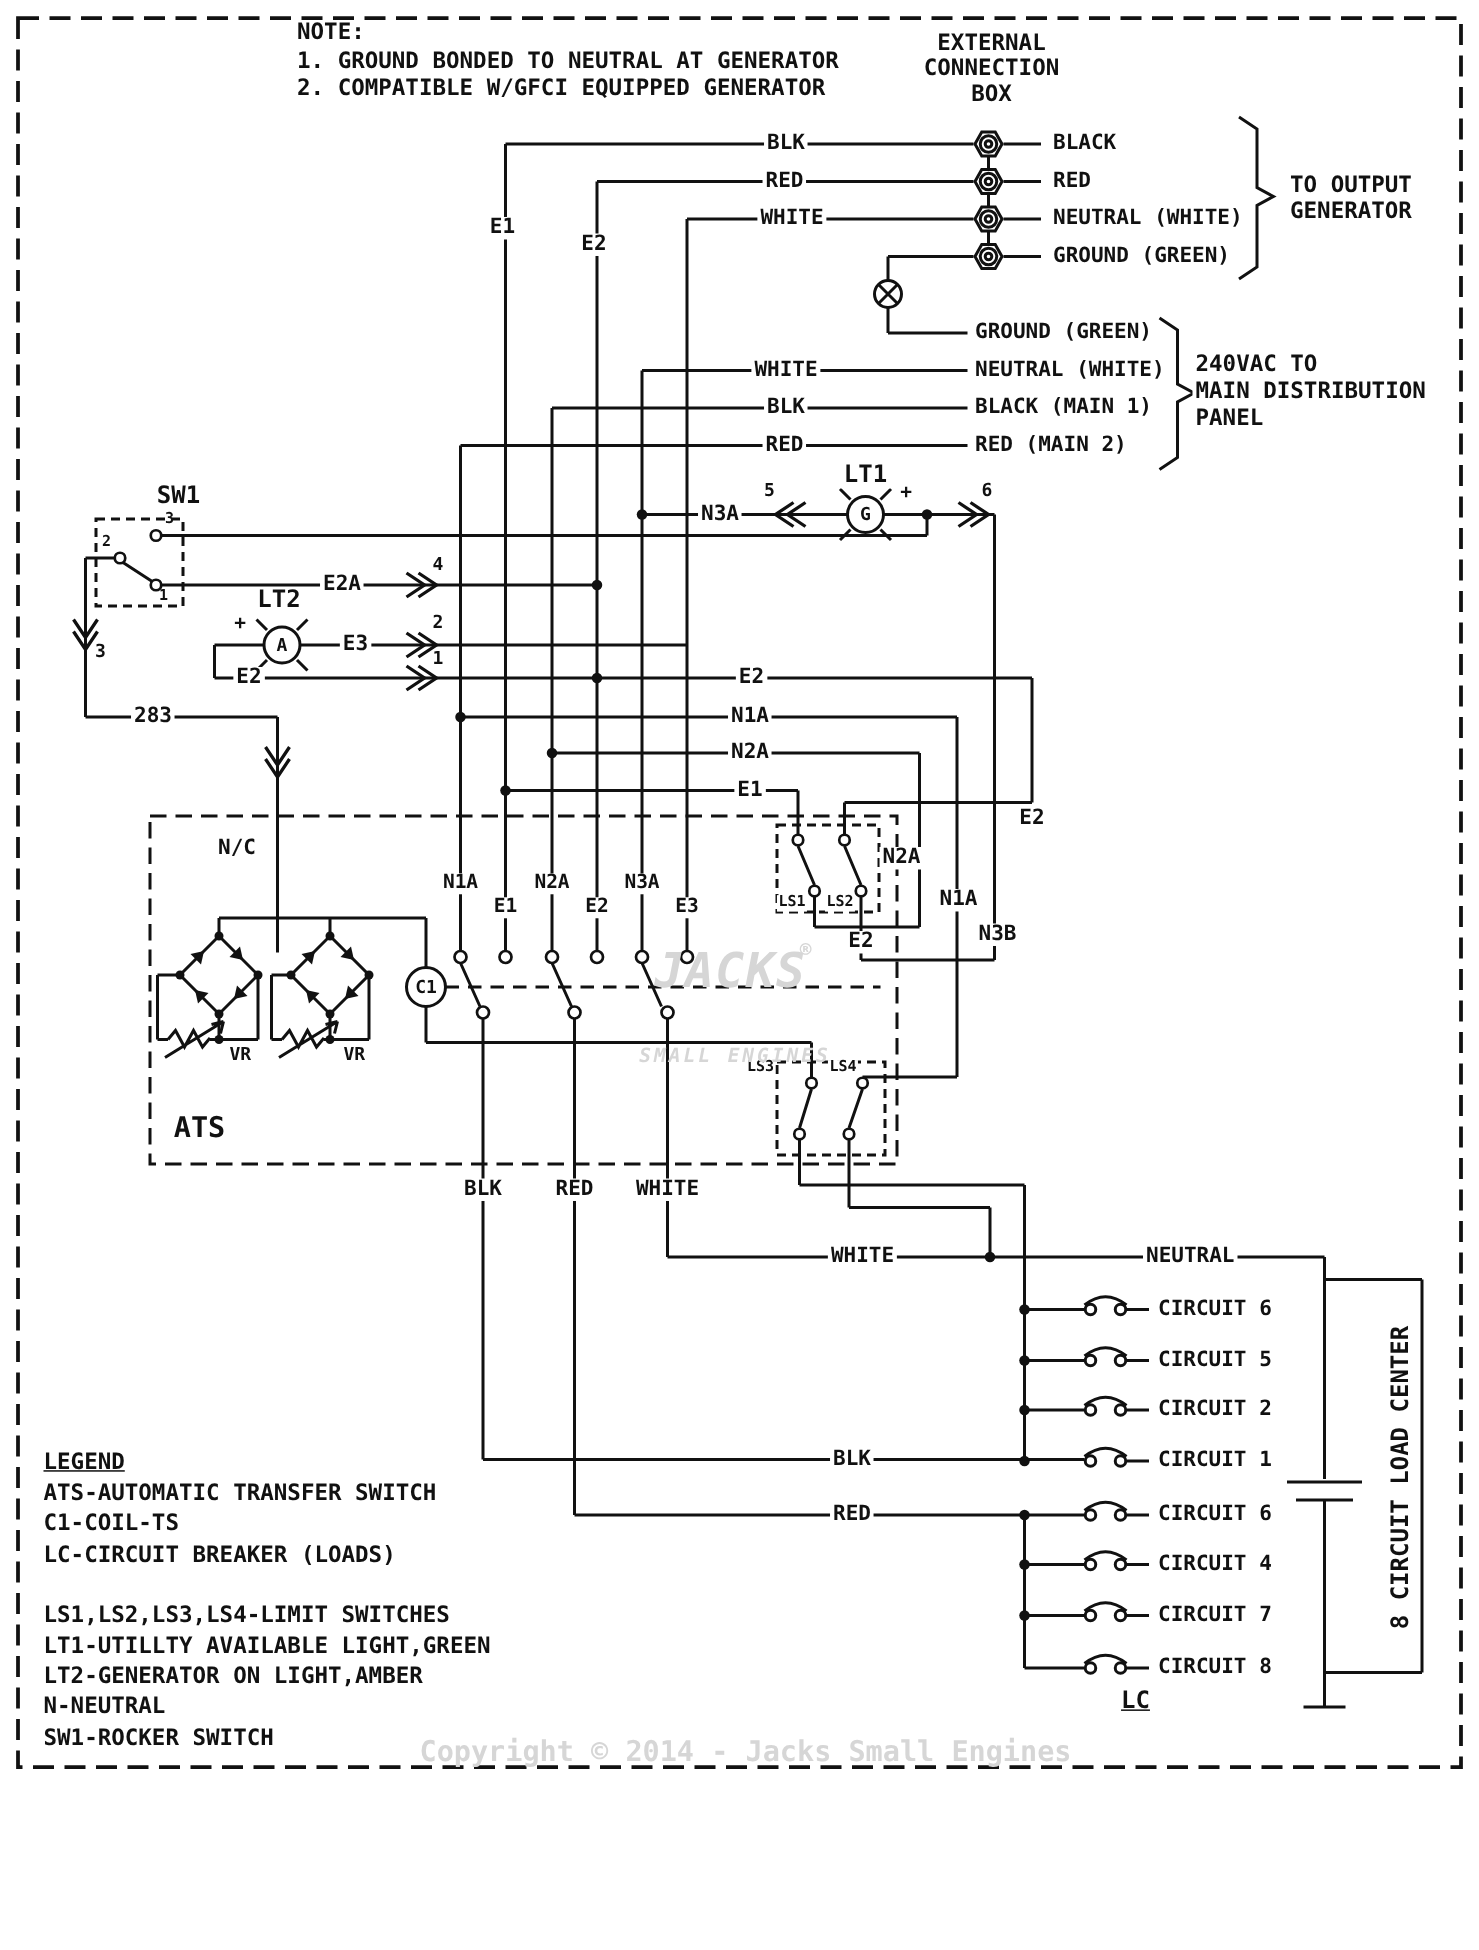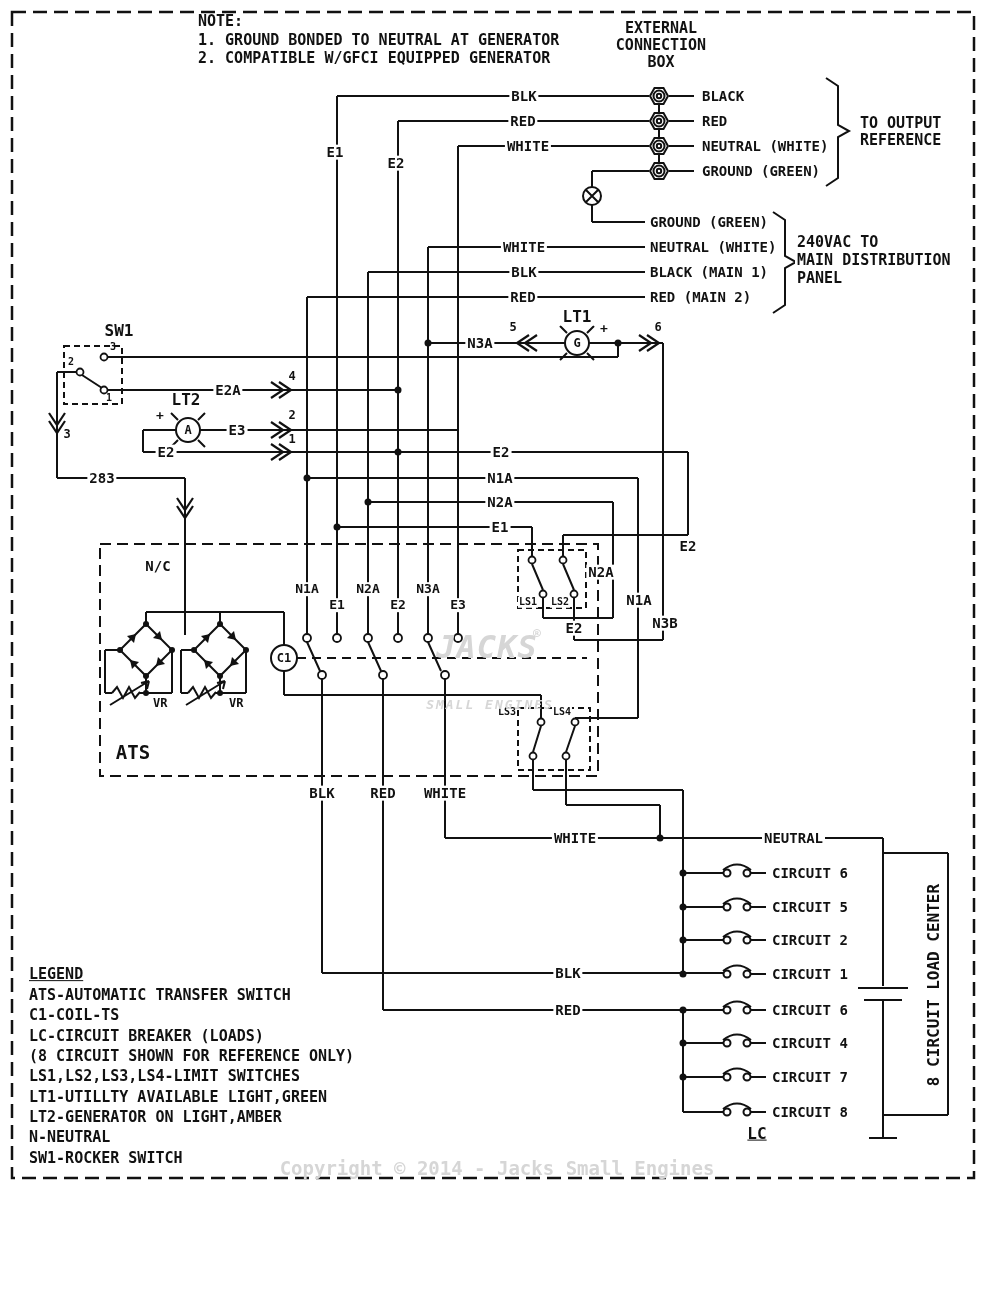--- a/index.html
+++ b/index.html
@@ -230,21 +230,21 @@
   <span class="lbl n15" style="left: 661px; top: 63px;">BOX</span>
 
   <span class="lbl" style="left: 524px; top: 96px;">BLK</span>
   <span class="lbl" style="left: 523px; top: 121px;">RED</span>
   <span class="lbl" style="left: 528px; top: 146px;">WHITE</span>
   <span class="lbl la" style="left: 700px; top: 96px;">BLACK</span>
   <span class="lbl la" style="left: 700px; top: 121px;">RED</span>
   <span class="lbl la" style="left: 700px; top: 146px;">NEUTRAL (WHITE)</span>
   <span class="lbl la" style="left: 700px; top: 171px;">GROUND (GREEN)</span>
   <span class="lbl la n15" style="left: 858px; top: 124px;">TO OUTPUT</span>
-  <span class="lbl la n15" style="left: 858px; top: 141px;">REFERENCE</span>
+  <span class="lbl la n15" style="left: 858px; top: 141px;">GENERATOR</span>
 
   <span class="lbl la" style="left: 648px; top: 222px;">GROUND (GREEN)</span>
   <span class="lbl" style="left: 524px; top: 247px;">WHITE</span>
   <span class="lbl la" style="left: 648px; top: 247px;">NEUTRAL (WHITE)</span>
   <span class="lbl" style="left: 524px; top: 272px;">BLK</span>
   <span class="lbl la" style="left: 648px; top: 272px;">BLACK (MAIN 1)</span>
   <span class="lbl" style="left: 523px; top: 297px;">RED</span>
   <span class="lbl la" style="left: 648px; top: 297px;">RED (MAIN 2)</span>
   <span class="lbl la n15" style="left: 795px; top: 243px;">240VAC TO</span>
   <span class="lbl la n15" style="left: 795px; top: 261px;">MAIN DISTRIBUTION</span>
@@ -318,21 +318,20 @@
   <span class="lbl la" style="left: 770px; top: 1043px;">CIRCUIT 4</span>
   <span class="lbl la" style="left: 770px; top: 1077px;">CIRCUIT 7</span>
   <span class="lbl la" style="left: 770px; top: 1112px;">CIRCUIT 8</span>
   <span class="lbl lg ul" style="left: 757px; top: 1134px;">LC</span>
   <span class="vlbl" style="left: 933px; top: 985px;">8 CIRCUIT LOAD CENTER</span>
 
   <span class="lbl la n15 ul" style="left: 27px; top: 975px;">LEGEND</span>
   <span class="lbl la n15" style="left: 27px; top: 996px;">ATS-AUTOMATIC TRANSFER SWITCH</span>
   <span class="lbl la n15" style="left: 27px; top: 1016px;">C1-COIL-TS</span>
   <span class="lbl la n15" style="left: 27px; top: 1037px;">LC-CIRCUIT BREAKER (LOADS)</span>
-  <span class="lbl la n15" style="left: 27px; top: 1057px;">(8 CIRCUIT SHOWN FOR REFERENCE ONLY)</span>
   <span class="lbl la n15" style="left: 27px; top: 1077px;">LS1,LS2,LS3,LS4-LIMIT SWITCHES</span>
   <span class="lbl la n15" style="left: 27px; top: 1098px;">LT1-UTILLTY AVAILABLE LIGHT,GREEN</span>
   <span class="lbl la n15" style="left: 27px; top: 1118px;">LT2-GENERATOR ON LIGHT,AMBER</span>
   <span class="lbl la n15" style="left: 27px; top: 1138px;">N-NEUTRAL</span>
   <span class="lbl la n15" style="left: 27px; top: 1159px;">SW1-ROCKER SWITCH</span>
 
   <span class="lbl wm" style="font-size: 19px; left: 497px; top: 1169px;">Copyright © 2014 - Jacks Small Engines</span>
   <span class="lbl wm wm-logo" style="font-size: 32px; left: 487px; top: 648px;">JACKS</span>
   <span class="lbl wm" style="font-size: 13px; left: 537px; top: 634px;">®</span>
   <span class="lbl wm wm-logo" style="font-size: 13px; letter-spacing: 2px; left: 490px; top: 673px; margin-top: 32px;">SMALL ENGINES</span>

